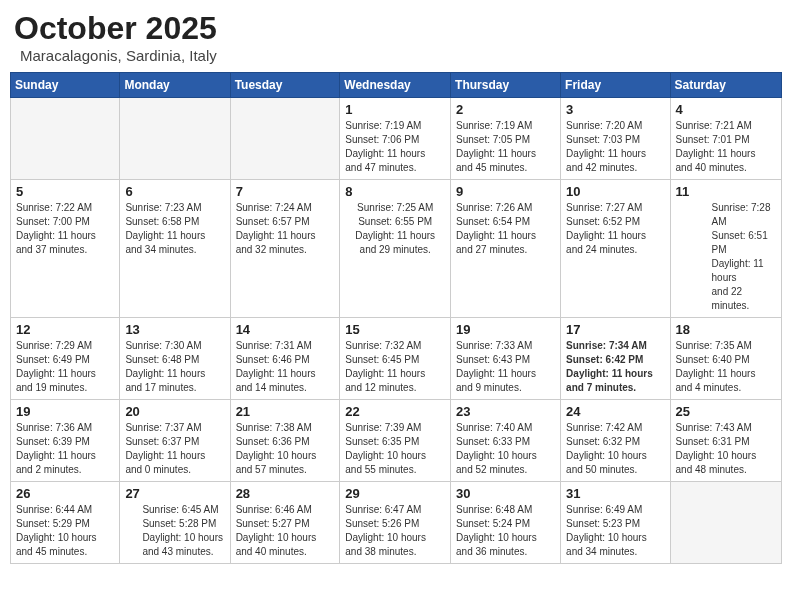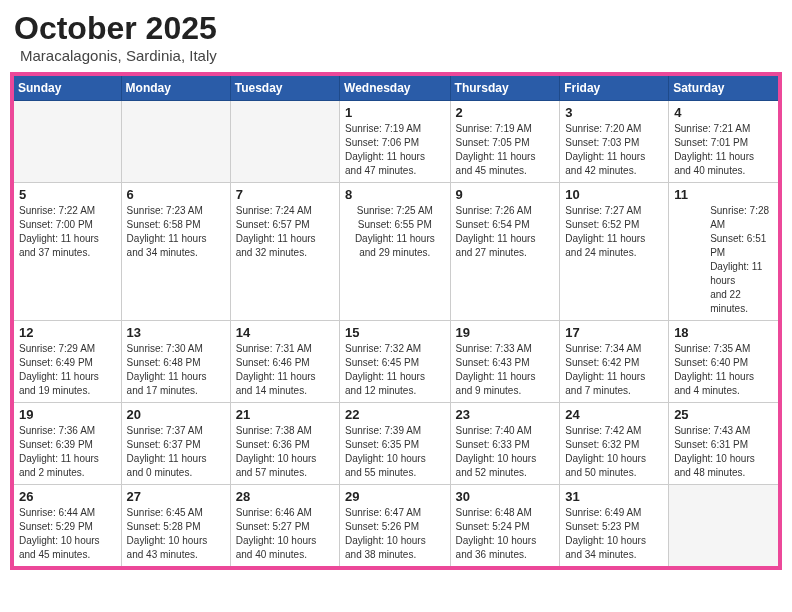--- a/index.html
+++ b/index.html
@@ -49,21 +49,21 @@
       font-weight: bold;
       color: #222;
     }
     .location {
       font-size: 15px;
       color: #444;
     }
     .calendar {
       width: 100%;
       border-collapse: collapse;
-      border: 4px solid #ec4899;
+      border: 1px solid #ec4899;
     }
     .calendar th {
       background-color: #2a5ca8;
       color: #fff;
       font-size: 12px;
       font-weight: bold;
       padding: 5px 4px;
       text-align: left;
       border: 1px solid #1e4a8a;
     }
@@ -234,21 +234,21 @@
         </td>
         <td>
           <span class="day-number">19</span>
           <div class="day-info" style="white-space: pre-line;">Sunrise: 7:33 AM
 Sunset: 6:43 PM
 Daylight: 11 hours
 and 9 minutes.</div>
         </td>
         <td>
           <span class="day-number">17</span>
-          <div class="day-info" style="white-space: pre-line;">Sunrise: 7:34 AM
+          <div class="day-info" style="white-space: pre-line; font-weight: bold;">Sunrise: 7:34 AM
 Sunset: 6:42 PM
 Daylight: 11 hours
 and 7 minutes.</div>
         </td>
         <td>
           <span class="day-number">18</span>
           <div class="day-info" style="white-space: pre-line;">Sunrise: 7:35 AM
 Sunset: 6:40 PM
 Daylight: 11 hours
 and 4 minutes.</div>
@@ -308,21 +308,21 @@
       <tr>
         <td>
           <span class="day-number">26</span>
           <div class="day-info" style="white-space: pre-line;">Sunrise: 6:44 AM
 Sunset: 5:29 PM
 Daylight: 10 hours
 and 45 minutes.</div>
         </td>
         <td>
           <span class="day-number">27</span>
-          <div class="day-info" style="white-space: pre-line;">Sunrise: 6:45 AM
+          <div class="day-info" style="white-space: pre-line; margin-left: 17px;">Sunrise: 6:45 AM
 Sunset: 5:28 PM
 Daylight: 10 hours
 and 43 minutes.</div>
         </td>
         <td>
           <span class="day-number">28</span>
           <div class="day-info" style="white-space: pre-line;">Sunrise: 6:46 AM
 Sunset: 5:27 PM
 Daylight: 10 hours
 and 40 minutes.</div>

